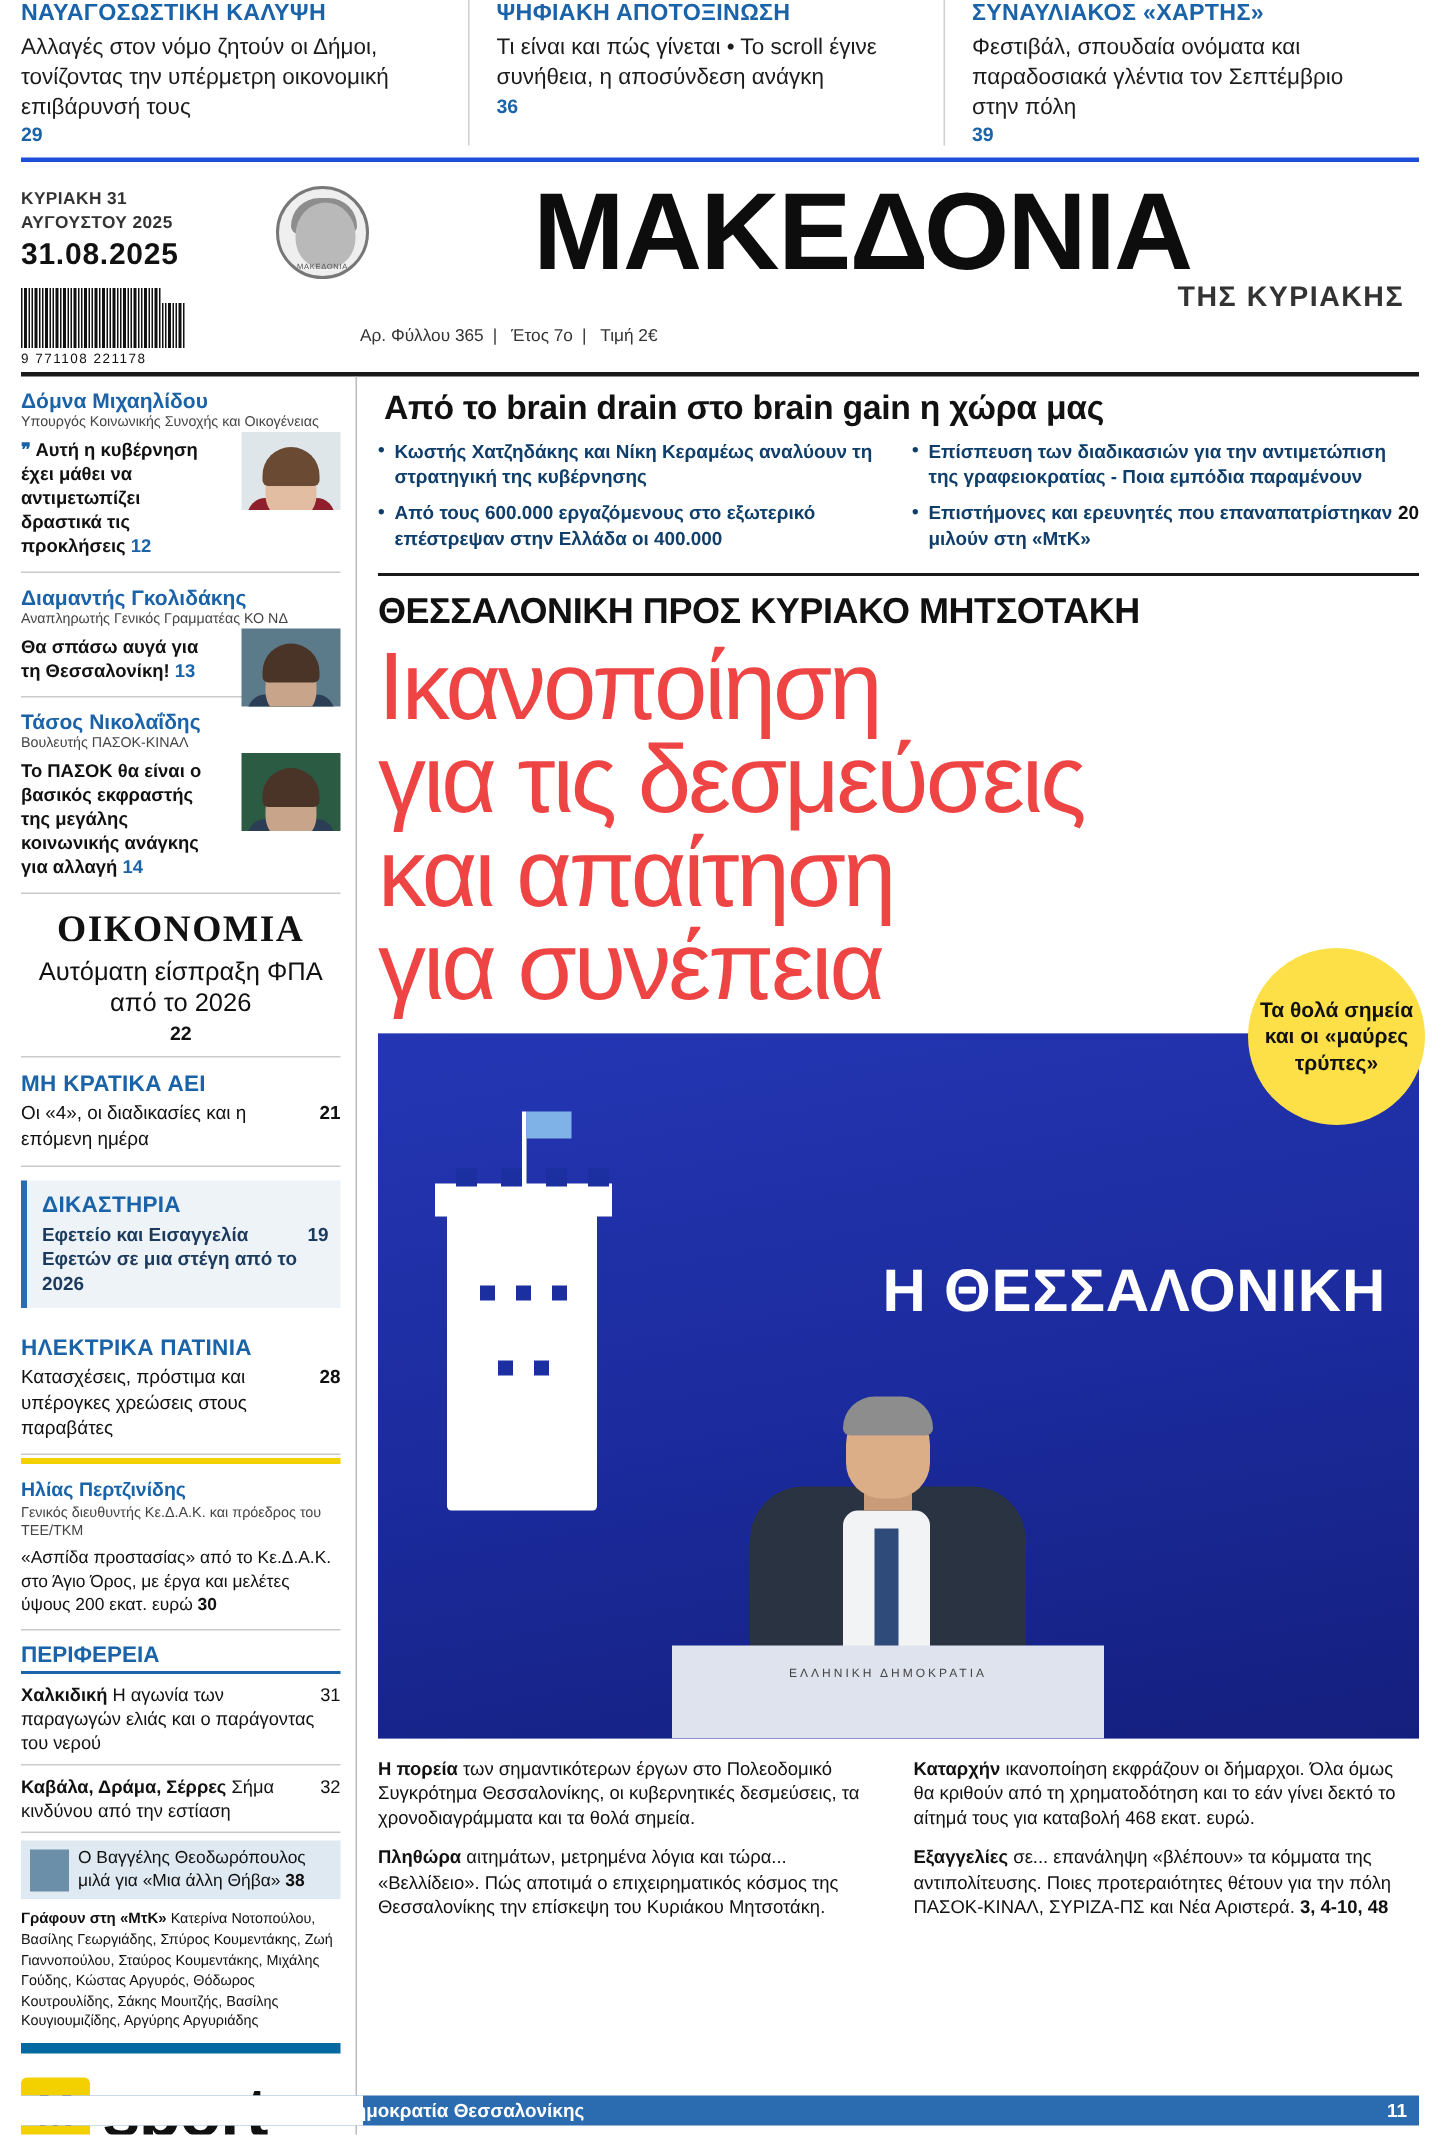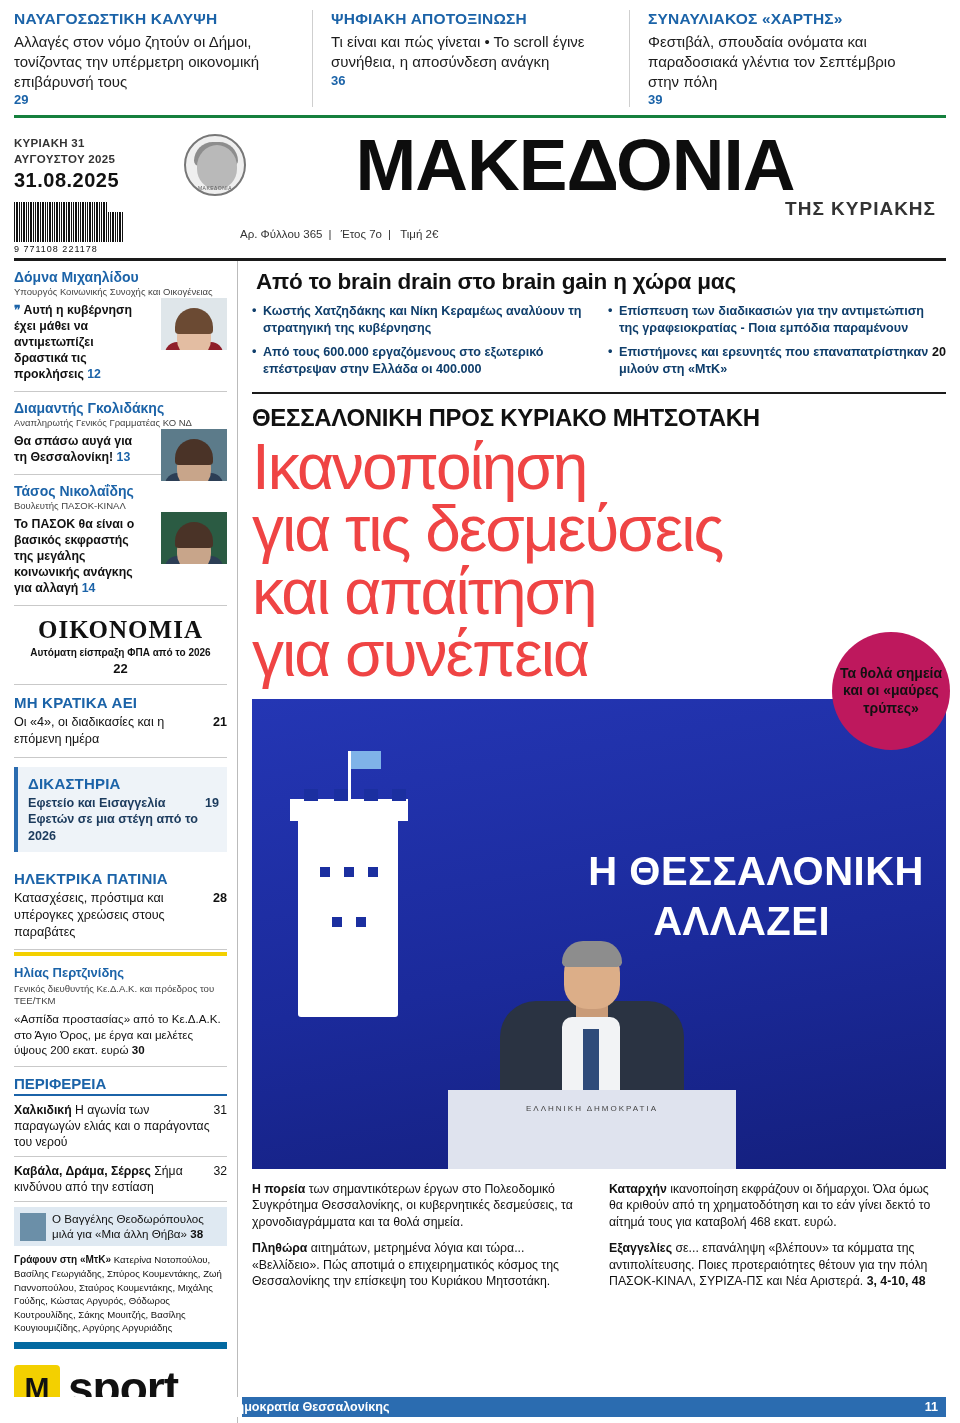--- a/index.html
+++ b/index.html
@@ -9,22 +9,22 @@
     background: #ffffff;
     font-family: "Liberation Sans", sans-serif;
     color: #111;
     position: relative;
     overflow: hidden;
   }
   .page { width:960px; height:1423px; position:relative; padding: 0 14px; }
 
   
   .teaser-strip {
-    display:flex; gap:0; padding-top:10px;
-    border-bottom: 3px solid #15803d;
+    display:flex; gap:0; 
+    border-bottom: 3px solid #1d4ed8;
     padding-bottom:8px;
   }
   .teaser { flex:1; padding-right:18px; }
   .teaser + .teaser { border-left:1px solid #cfcfcf; padding-left:18px; }
   .teaser-title {
     font-weight:bold; font-size:15.5px; letter-spacing:0.2px;
     color:#1b63a8; margin-bottom:4px;
   }
   .teaser-text { font-size:15px; line-height:1.32; color:#1c1c1c; }
   .teaser-page { font-weight:bold; font-size:13px; color:#1b63a8; margin-top:1px; }
@@ -93,21 +93,21 @@
   .p-photo .hair2 { position:absolute; left:50%; transform:translateX(-50%); bottom:16px; width:38px; height:26px; border-radius:20px 20px 4px 4px; background:#4a3327; }
   .p-photo .body2 { position:absolute; left:50%; transform:translateX(-50%); bottom:-14px; width:58px; height:22px; border-radius:12px 12px 0 0; background:#2c3e55; }
   .p-photo.w .face { background:#e3bda2; }
   .p-photo.w .hair2 { background:#6b4a33; }
   .p-photo.w .body2 { background:#8f1f2a; }
   .p-photo.g { background:#5c7b8a; }
   .p-photo.g2 { background:#2b5b43; }
 
   .eco-block { text-align:center; padding:10px 0 8px; border-bottom:1px solid #c9c9c9;}
   .eco-title { font-family:"Liberation Serif", serif; font-size:25px; font-weight:bold; letter-spacing:1px; }
-  .eco-sub { font-size:10px; font-weight:bold; margin-top:3px; line-height:1.25; }
+  .eco-sub { font-size:17px; font-weight:normal; margin-top:3px; line-height:1.25; }
   .eco-page { font-weight:bold; font-size:13px; margin-top:2px; }
 
   .blk { padding:9px 0; border-bottom:1px solid #c9c9c9; }
   .blk-title { color:#1b63a8; font-weight:bold; font-size:15px; letter-spacing:.2px; }
   .blk-text { font-size:12.6px; line-height:1.32; margin-top:3px; }
   .blk-text .pg { font-weight:bold; float:right; }
 
   .box-blue { background:#eef3f8; padding:8px 8px 8px 10px; border-left:4px solid #2b6cb0; margin:9px 0; }
   .box-blue .blk-title { color:#1b63a8; }
   .box-blue .blk-text { font-weight:bold; color:#1b3a5c; }
@@ -159,21 +159,21 @@
     font-size:24px; font-weight:bold; letter-spacing:-0.3px; padding:10px 0 2px;
   }
   .headline {
     font-size:64px; font-weight:normal; line-height:0.97; letter-spacing:-2px;
     padding:2px 0 0; color:#ef4444;
   }
   .headline div { white-space:nowrap; }
 
   .stamp {
     position:absolute; right:10px; top:632px; width:118px; height:118px; border-radius:50%;
-    background:#be185d; display:flex; align-items:center; justify-content:center;
+    background:#fde047; display:flex; align-items:center; justify-content:center;
     text-align:center; font-size:14px; font-weight:bold; line-height:1.22; color:#111;
     z-index:5;
     margin-left:30px;
   }
 
   .photo {
     margin-top:14px; height:470px; background:#1b2fa0; position:relative; overflow:hidden;
   }
   .photo .bg { position:absolute; inset:0; background:linear-gradient(170deg,#2436b4 0%,#1b2a9b 55%,#141f7d 100%); }
   .tower { position:absolute; left:38px; top:58px; width:118px; height:260px; }
@@ -182,21 +182,21 @@
   .tower .notch { position:absolute; top:32px; width:14px; height:12px; background:#1b2fa0; }
   .tower .win { position:absolute; width:10px; height:10px; background:#1b2fa0; }
   .tower .flagpole { position:absolute; left:58px; top:-6px; width:3px; height:52px; background:#fff; }
   .tower .flag { position:absolute; left:61px; top:-6px; width:30px; height:18px; background:#7fb3e8; }
   .photo .t1 {
     position:absolute; right:22px; top:150px; font-size:40px; font-weight:bold; color:#fff; letter-spacing:0.5px;
   }
   .photo .t2 {
     position:absolute; right:116px; top:200px; font-size:40px; font-weight:bold; color:#fff; letter-spacing:0.5px;
   }
-  .podium { position:absolute; left:196px; bottom:0; width:288px; height:79px; background:#dfe3ee;text-decoration:underline; }
+  .podium { position:absolute; left:196px; bottom:0; width:288px; height:62px; background:#dfe3ee;text-decoration:underline; }
   .podium .plate { position:absolute; left:50%; transform:translateX(-50%); top:14px; font-size:8px; letter-spacing:2px; color:#444; }
   .speaker { position:absolute; left:232px; bottom:56px; width:214px; height:168px; }
   .speaker .torso { position:absolute; bottom:0; left:16px; width:184px; height:112px; background:#2a3342; border-radius:36px 36px 0 0; }
   .speaker .shirt { position:absolute; bottom:0; left:78px; width:58px; height:96px; background:#f2f3f5; border-radius:10px 10px 0 0; }
   .speaker .tie { position:absolute; bottom:0; left:99px; width:16px; height:84px; background:#2f4b7a; }
   .speaker .neck { position:absolute; bottom:96px; left:92px; width:32px; height:26px; background:#c99b78; }
   .speaker .head { position:absolute; bottom:104px; left:80px; width:56px; height:64px; background:#dcae88; border-radius:28px 28px 24px 24px; }
   .speaker .hair { position:absolute; bottom:146px; left:78px; width:60px; height:26px; background:#8d8d8d; border-radius:26px 26px 6px 6px; }
 
   .bottom { display:flex; gap:20px; margin-top:12px; }
@@ -468,21 +468,20 @@
           <div class="notch" style="left:44px;"></div>
           <div class="notch" style="left:74px;"></div>
           <div class="notch" style="left:102px;"></div>
           <div class="win" style="left:30px; top:110px;"></div>
           <div class="win" style="left:54px; top:110px;"></div>
           <div class="win" style="left:78px; top:110px;"></div>
           <div class="win" style="left:42px; top:160px;"></div>
           <div class="win" style="left:66px; top:160px;"></div>
         </div>
         <div class="t1">Η ΘΕΣΣΑΛΟΝΙΚΗ</div>
-        <div class="t2">ΑΛΛΑΖΕΙ</div>
         <div class="speaker">
           <div class="torso"></div>
             <div class="shirt"></div>
             <div class="tie"></div>
           <div class="neck"></div>
             <div class="head"></div>
             <div class="hair"></div>
         </div>
         <div class="podium">
           <div class="plate">ΕΛΛΗΝΙΚΗ ΔΗΜΟΚΡΑΤΙΑ</div>

